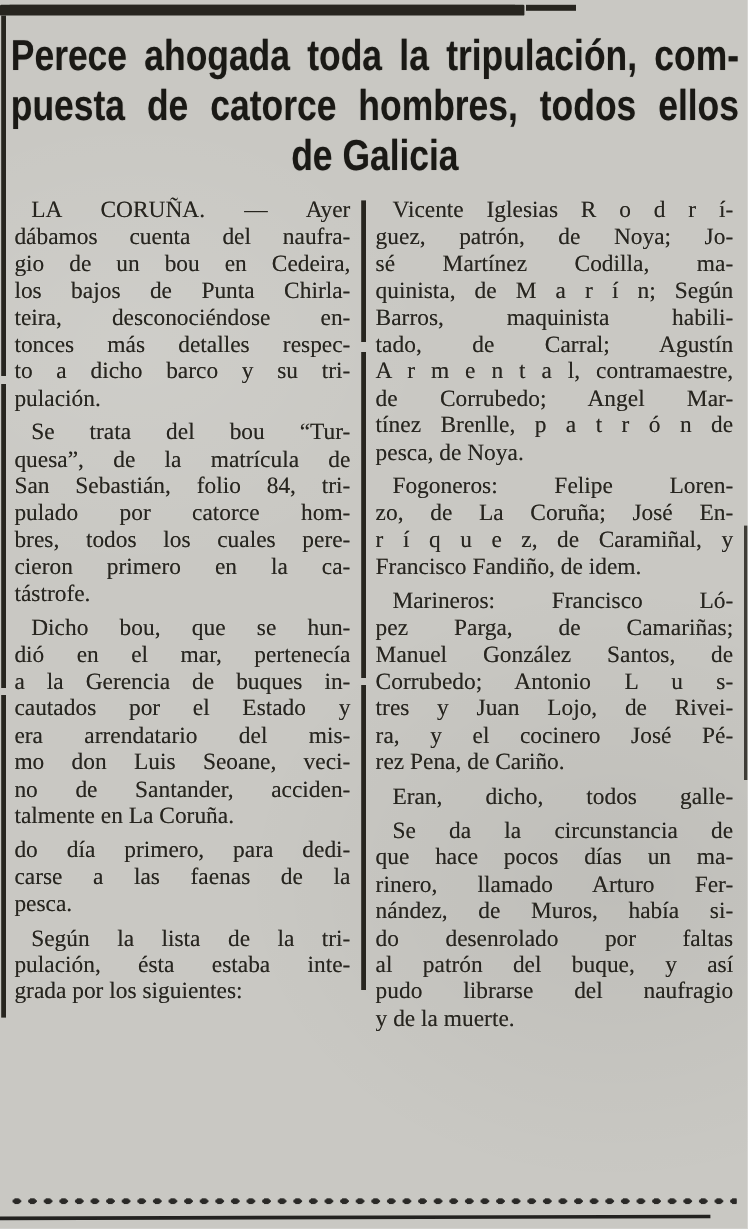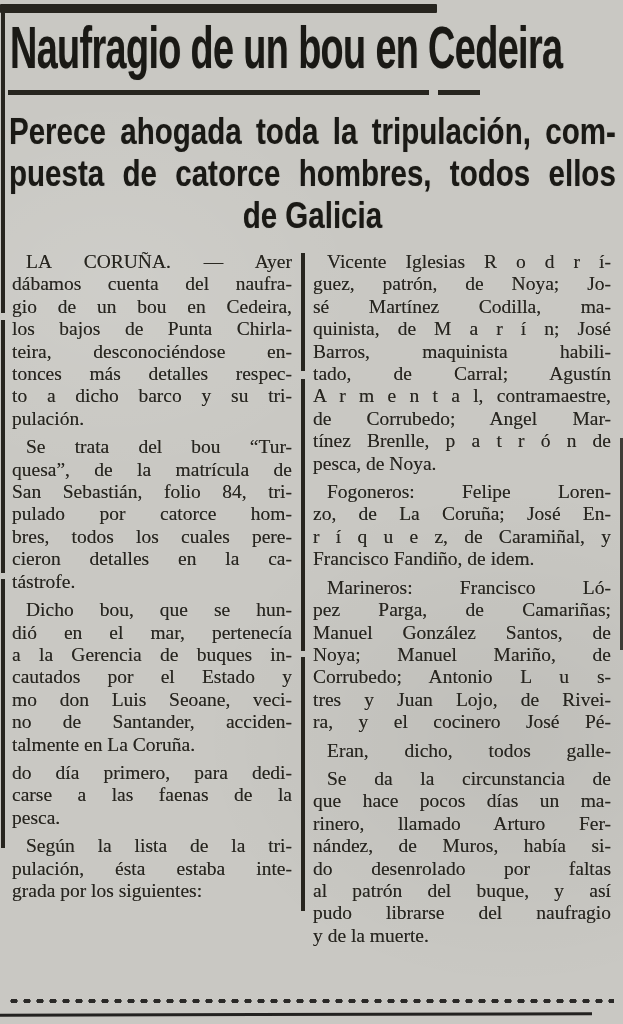--- a/index.html
+++ b/index.html
@@ -90,21 +90,20 @@
   }
 </style>
 </head>
 <body>
 
 <div class="sheet">
   <div class="top-bar"></div>
   <div class="left-rule"></div>
   <div class="right-rule"></div>
 
-  <h1 class="headline"><span class="condense">Naufragio de un bou en Cedeira</span></h1>
 
   <div class="headline-rule"></div>
 
   <div class="subhead">
       <div class="subline">Perece ahogada toda la tripulación, com-</div>
       <div class="subline">puesta de catorce hombres, todos ellos</div>
       <div class="subline last">de Galicia</div>
     </div>
 
   <div class="columns">
@@ -118,28 +117,29 @@
           <div class="bodyline">tonces más detalles respec-</div>
           <div class="bodyline">to a dicho barco y su tri-</div>
           <div class="bodyline last">pulación.</div>
         </div>
         <div class="para">
           <div class="bodyline first">Se trata del bou “Tur-</div>
           <div class="bodyline">quesa”, de la matrícula de</div>
           <div class="bodyline">San Sebastián, folio 84, tri-</div>
           <div class="bodyline">pulado por catorce hom-</div>
           <div class="bodyline">bres, todos los cuales pere-</div>
-          <div class="bodyline">cieron detalles en la ca-</div>
+          <div class="bodyline">cieron primero en la ca-</div>
           <div class="bodyline last">tástrofe.</div>
         </div>
         <div class="para">
           <div class="bodyline first">Dicho bou, que se hun-</div>
           <div class="bodyline">dió en el mar, pertenecía</div>
           <div class="bodyline">a la Gerencia de buques in-</div>
           <div class="bodyline">cautados por el Estado y</div>
+          <div class="bodyline">era arrendatario del mis-</div>
           <div class="bodyline">mo don Luis Seoane, veci-</div>
           <div class="bodyline">no de Santander, acciden-</div>
           <div class="bodyline last">talmente en La Coruña.</div>
         </div>
         <div class="para">
           <div class="bodyline">do día primero, para dedi-</div>
           <div class="bodyline">carse a las faenas de la</div>
           <div class="bodyline last">pesca.</div>
         </div>
         <div class="para">
@@ -147,42 +147,42 @@
           <div class="bodyline">pulación, ésta estaba inte-</div>
           <div class="bodyline last">grada por los siguientes:</div>
         </div>
       </div>
     <div class="center-rule"></div>
     <div class="col col-right">
         <div class="para">
           <div class="bodyline first">Vicente Iglesias R o d r í-</div>
           <div class="bodyline">guez, patrón, de Noya; Jo-</div>
           <div class="bodyline">sé Martínez Codilla, ma-</div>
-          <div class="bodyline">quinista, de M a r í n; José</div>
+          <div class="bodyline">quinista, de M a r í n; Según</div>
           <div class="bodyline">Barros, maquinista habili-</div>
           <div class="bodyline">tado, de Carral; Agustín</div>
           <div class="bodyline">A r m e n t a l, contramaestre,</div>
           <div class="bodyline">de Corrubedo; Angel Mar-</div>
           <div class="bodyline">tínez Brenlle, p a t r ó n de</div>
           <div class="bodyline last">pesca, de Noya.</div>
         </div>
         <div class="para">
           <div class="bodyline first">Fogoneros: Felipe Loren-</div>
           <div class="bodyline">zo, de La Coruña; José En-</div>
           <div class="bodyline">r í q u e z, de Caramiñal, y</div>
           <div class="bodyline last">Francisco Fandiño, de idem.</div>
         </div>
         <div class="para">
           <div class="bodyline first">Marineros: Francisco Ló-</div>
           <div class="bodyline">pez Parga, de Camariñas;</div>
           <div class="bodyline">Manuel González Santos, de</div>
-          <div class="bodyline">Noya; Manuel Mariño, de</div>
           <div class="bodyline">Corrubedo; Antonio L u s-</div>
           <div class="bodyline">tres y Juan Lojo, de Rivei-</div>
           <div class="bodyline">ra, y el cocinero José Pé-</div>
+          <div class="bodyline last">rez Pena, de Cariño.</div>
         </div>
         <div class="para">
           <div class="bodyline first">Eran, dicho, todos galle-</div>
         </div>
         <div class="para">
           <div class="bodyline first">Se da la circunstancia de</div>
           <div class="bodyline">que hace pocos días un ma-</div>
           <div class="bodyline">rinero, llamado Arturo Fer-</div>
           <div class="bodyline">nández, de Muros, había si-</div>
           <div class="bodyline">do desenrolado por faltas</div>

